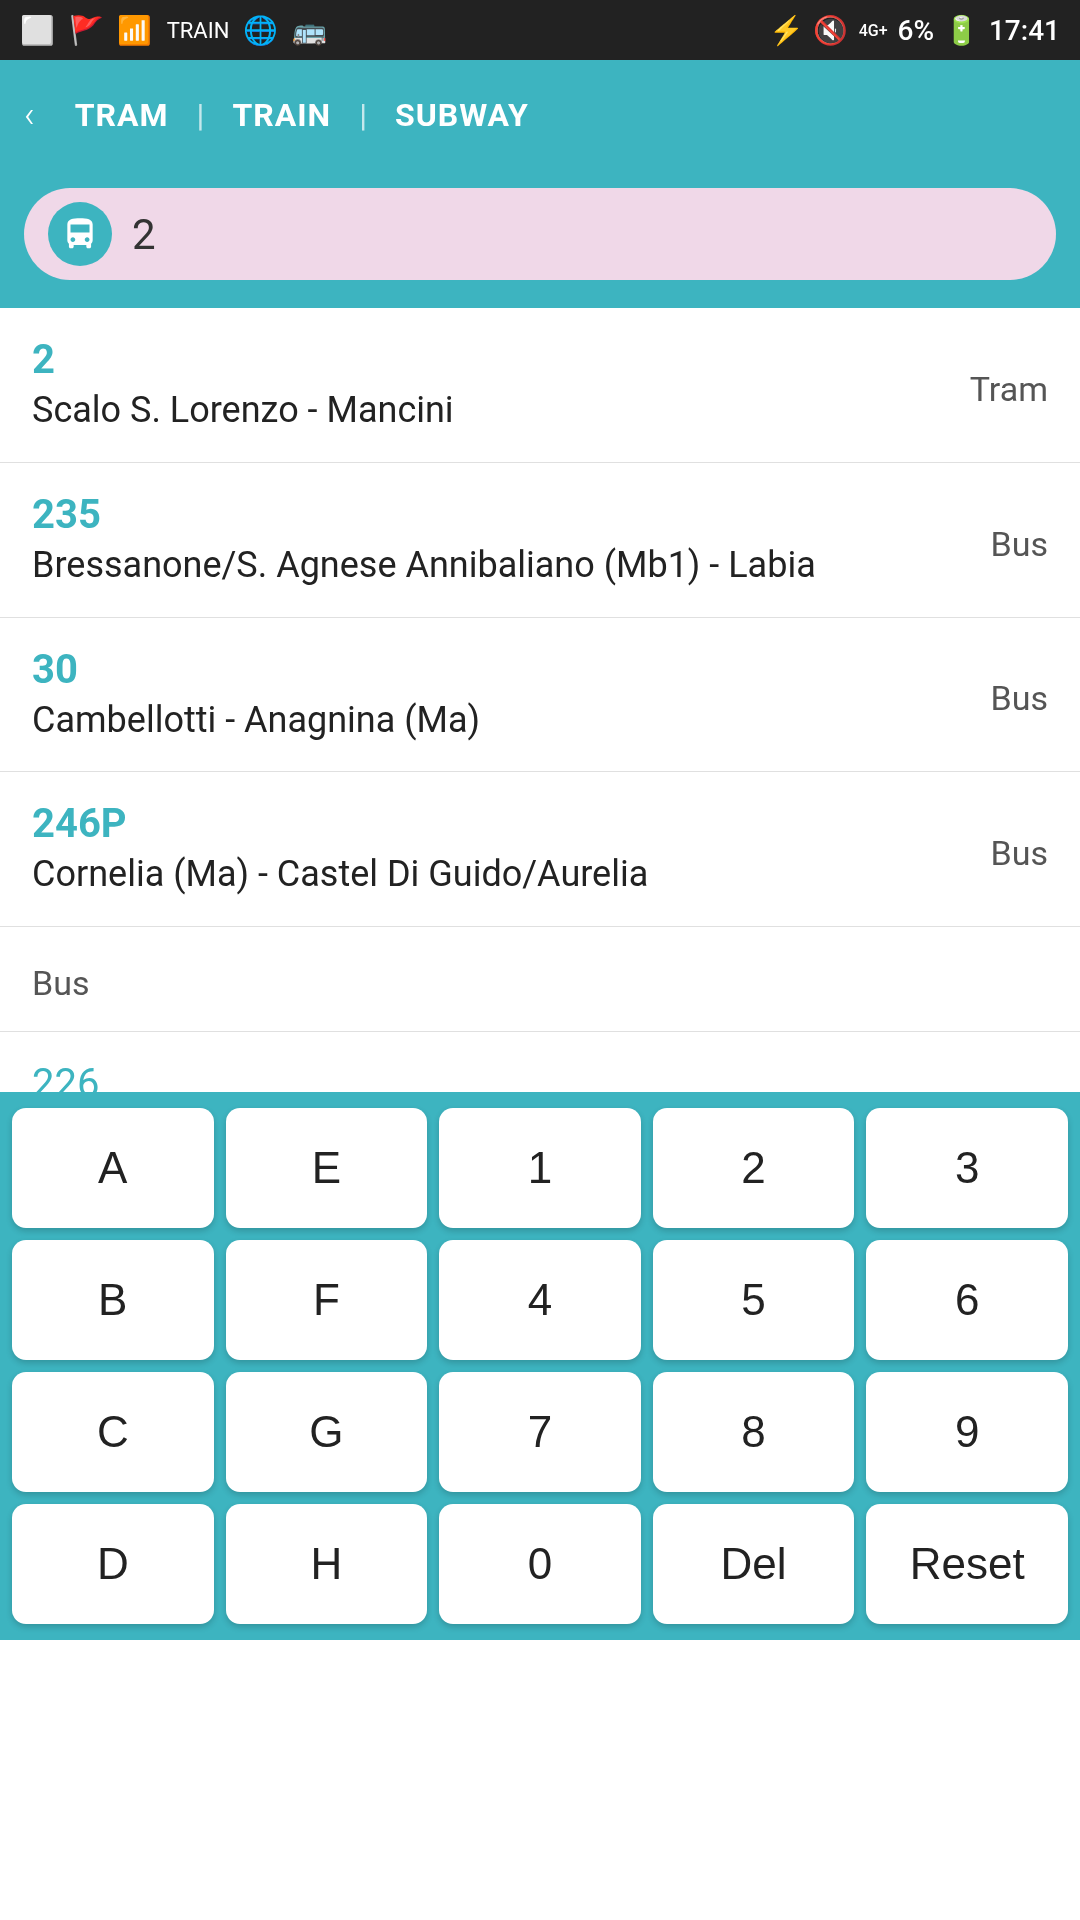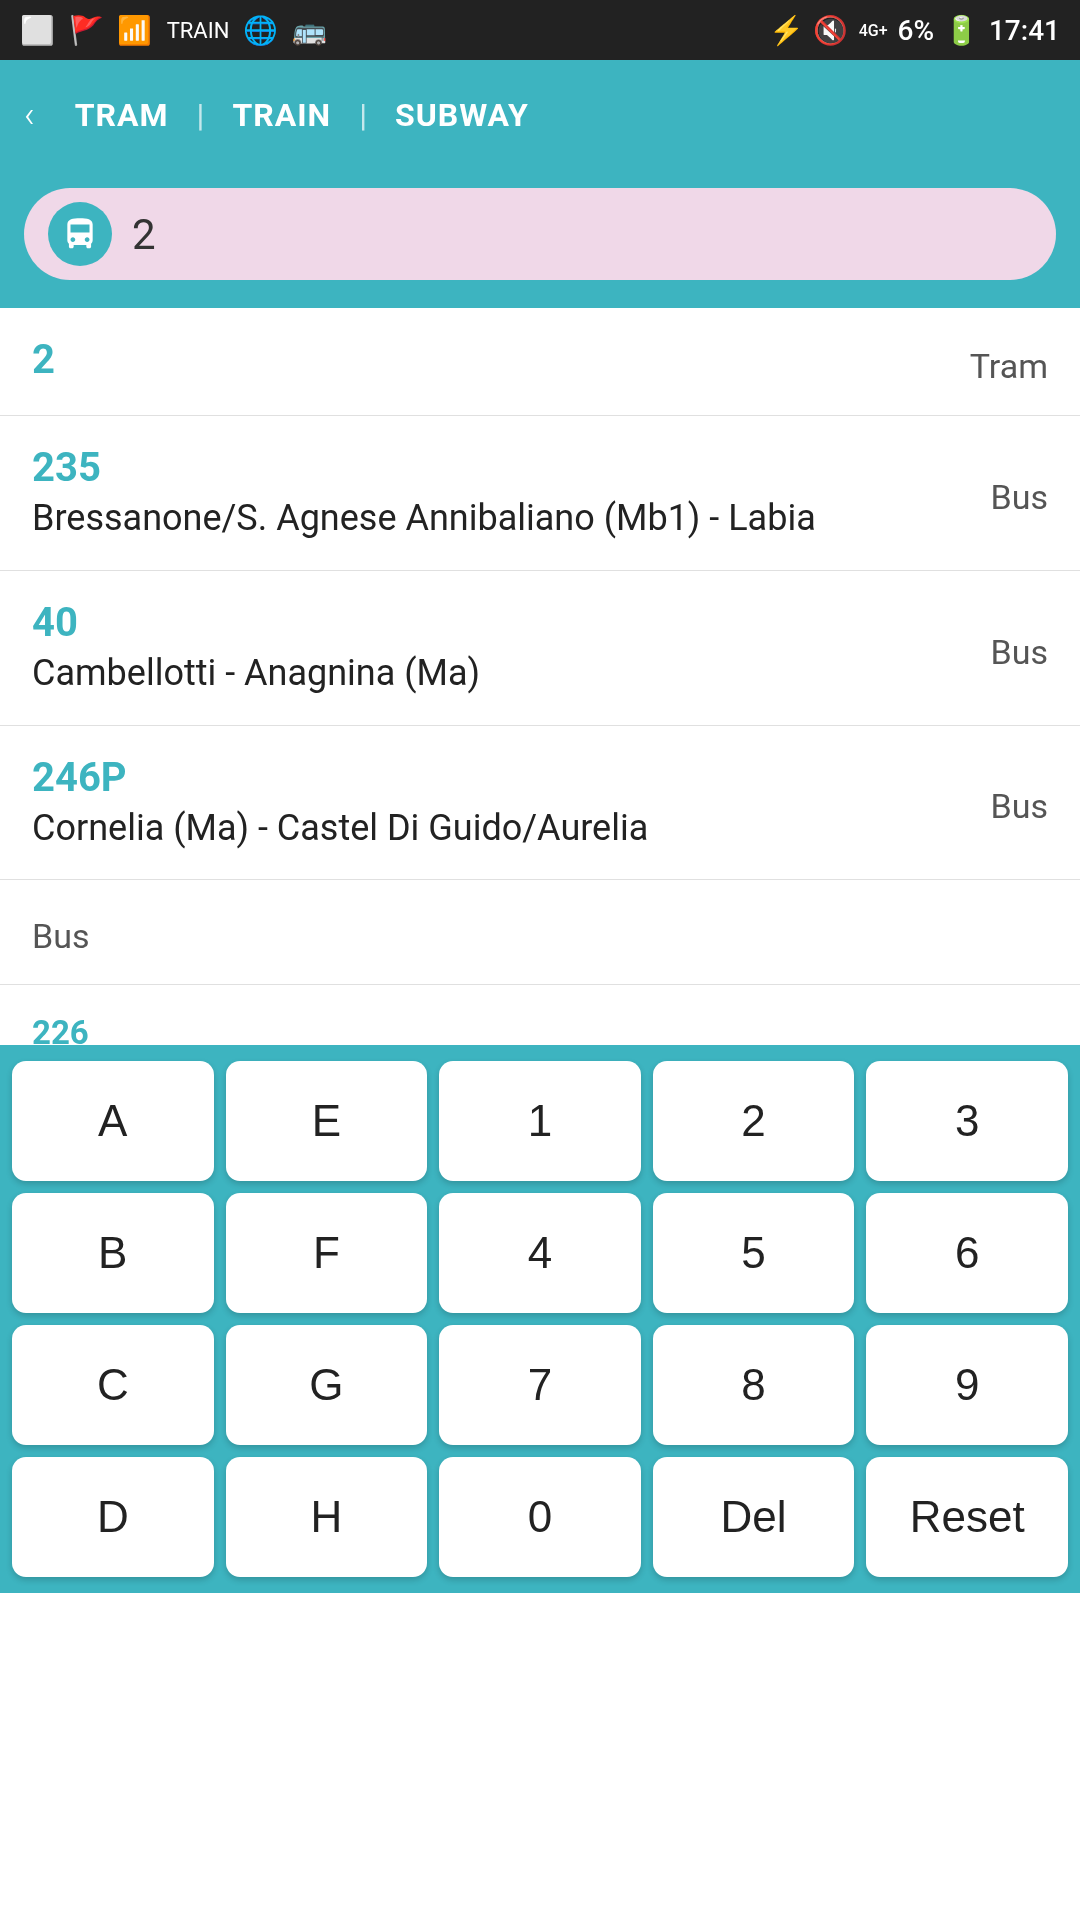--- a/index.html
+++ b/index.html
@@ -137,22 +137,22 @@
     }
 
     
     .route-item-partial {
       padding: 28px 32px 0 32px;
       overflow: hidden;
       height: 60px;
     }
     .route-number-partial {
       color: #3db4c0;
-      font-size: 33px;
-      font-weight: 700;
+      font-size: 40px;
+      font-weight: 400;
     }
 
     
     .keyboard {
       background: #3db4c0;
       padding: 16px 12px;
       display: grid;
       grid-template-rows: repeat(4, 1fr);
       gap: 12px;
       flex-shrink: 0;
@@ -227,35 +227,36 @@
     </div>
     <span class="search-text">2</span>
   </div>
 </div>
 
 <div class="route-list">
 
   <div class="route-item">
     <div class="route-item-left">
       <div class="route-number">2</div>
+      <div class="route-name">Scalo S. Lorenzo - Mancini</div>
     </div>
     <div class="route-type">Tram</div>
   </div>
 
   <div class="route-item">
     <div class="route-item-left">
       <div class="route-number">235</div>
       <div class="route-name">Bressanone/S. Agnese Annibaliano (Mb1) - Labia</div>
     </div>
     <div class="route-type">Bus</div>
   </div>
 
   <div class="route-item">
     <div class="route-item-left">
-      <div class="route-number">40</div>
+      <div class="route-number">30</div>
       <div class="route-name">Cambellotti - Anagnina (Ma)</div>
     </div>
     <div class="route-type">Bus</div>
   </div>
 
   <div class="route-item">
     <div class="route-item-left">
       <div class="route-number">246P</div>
       <div class="route-name">Cornelia (Ma) - Castel Di Guido/Aurelia</div>
     </div>

